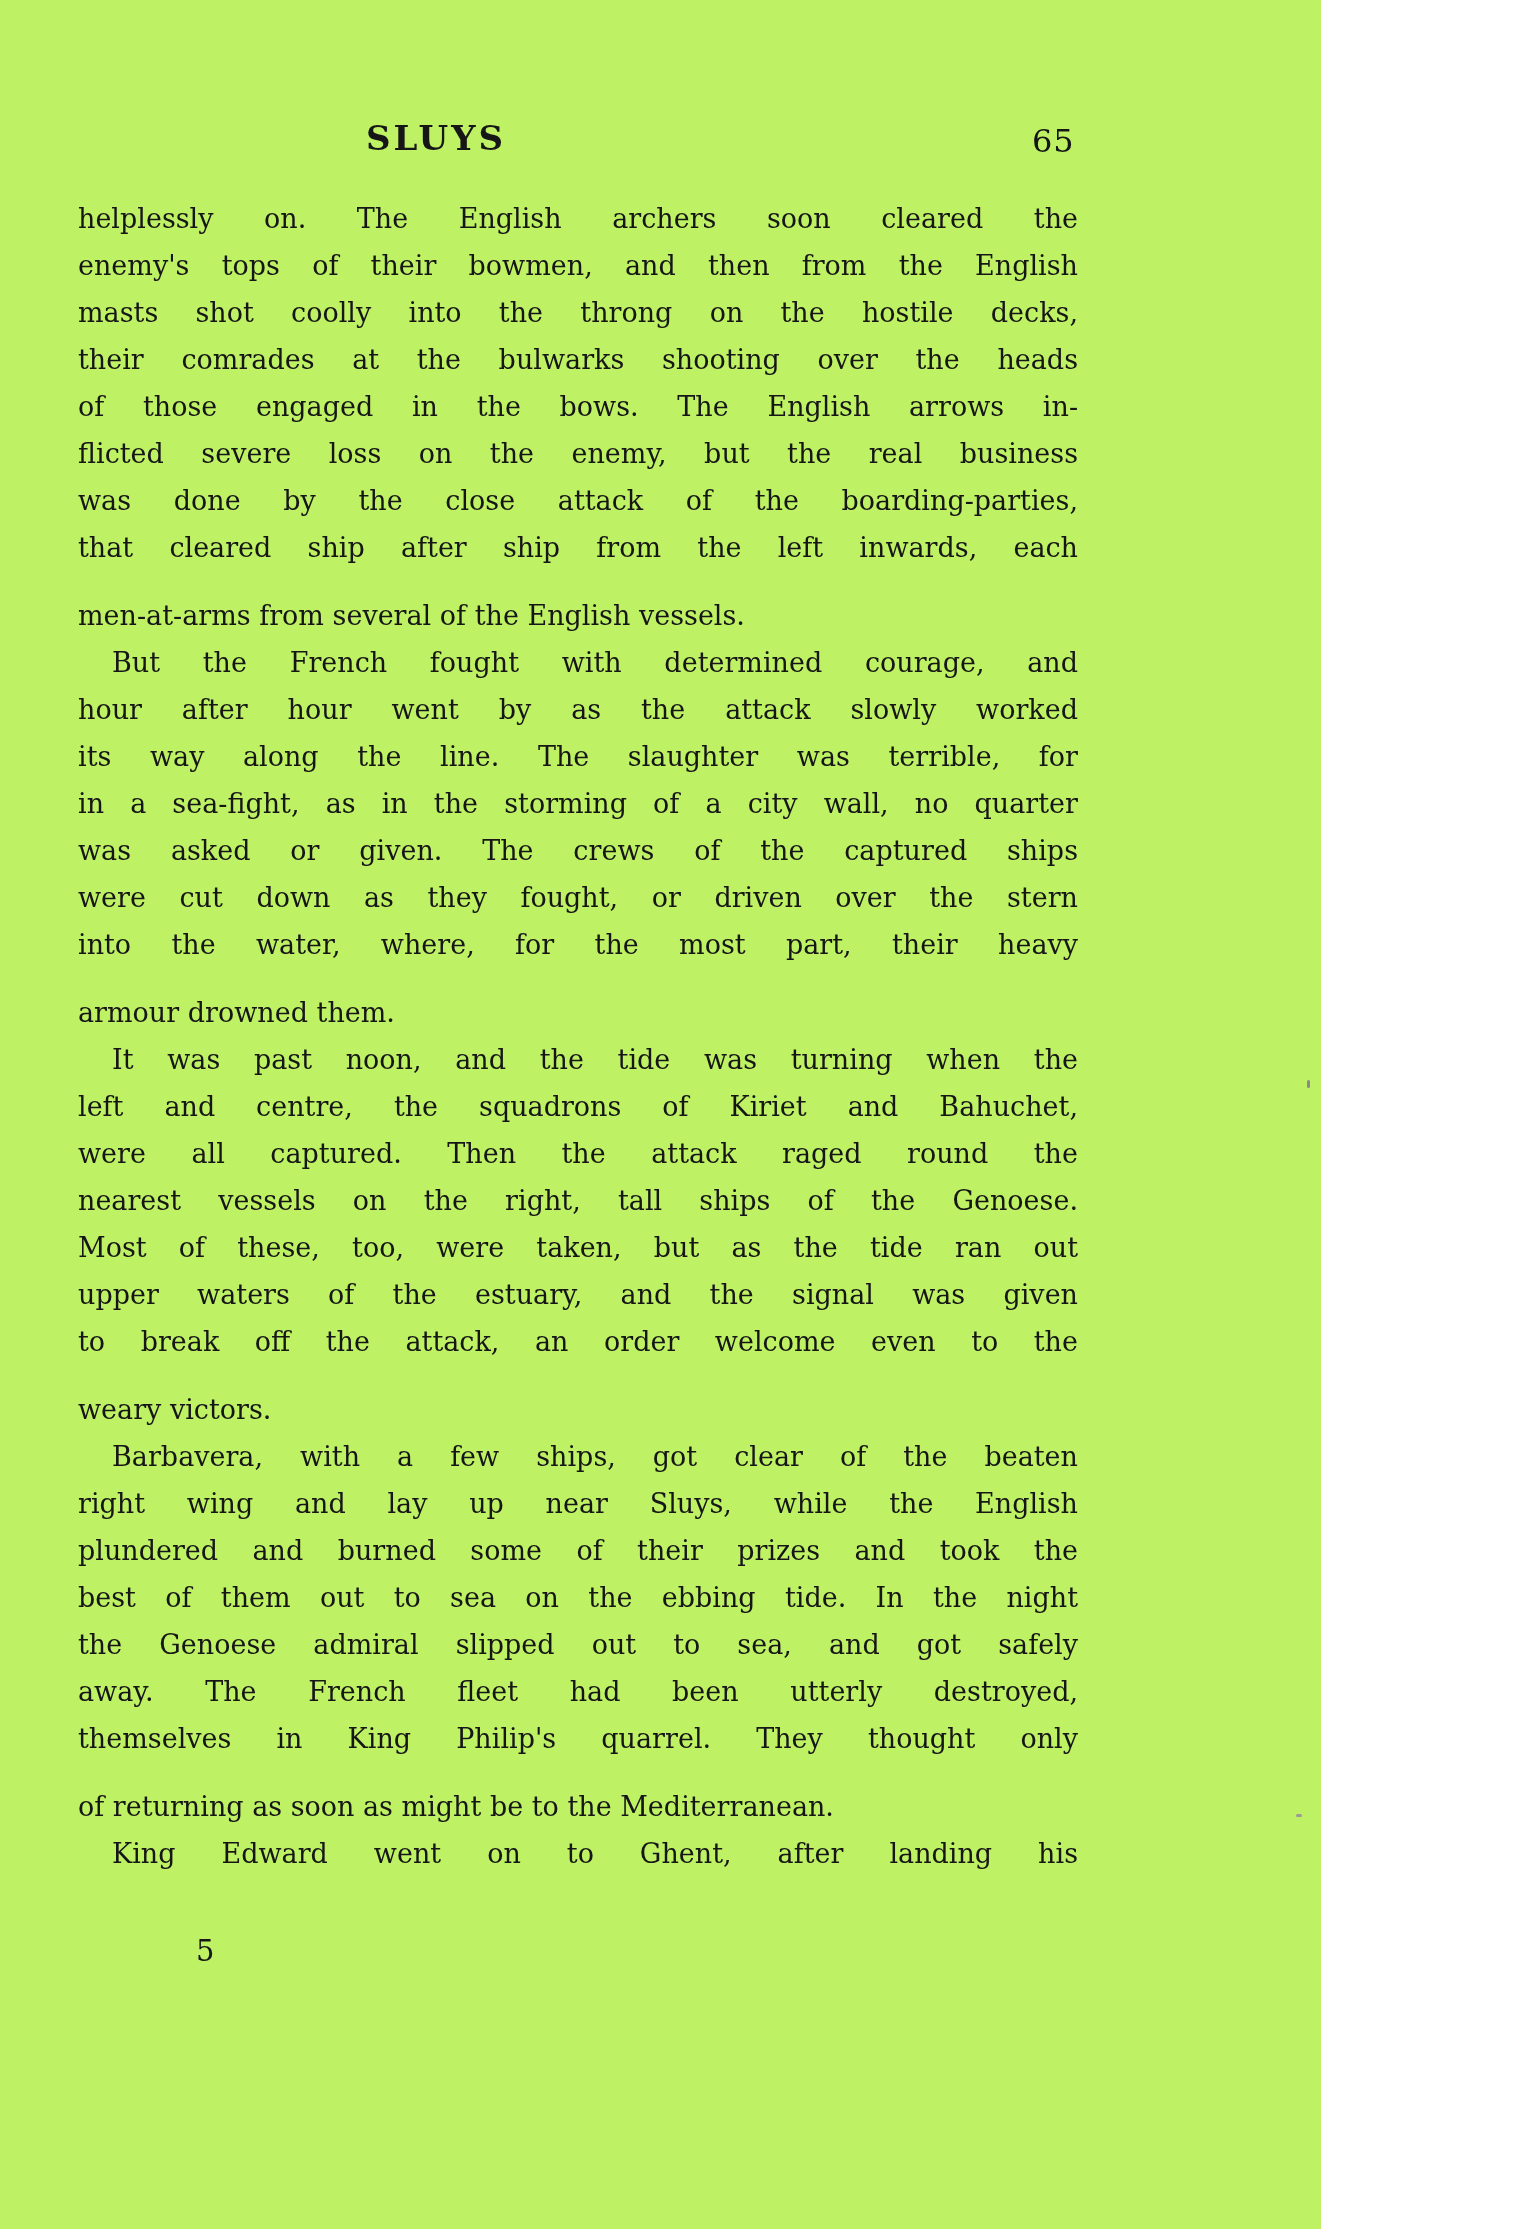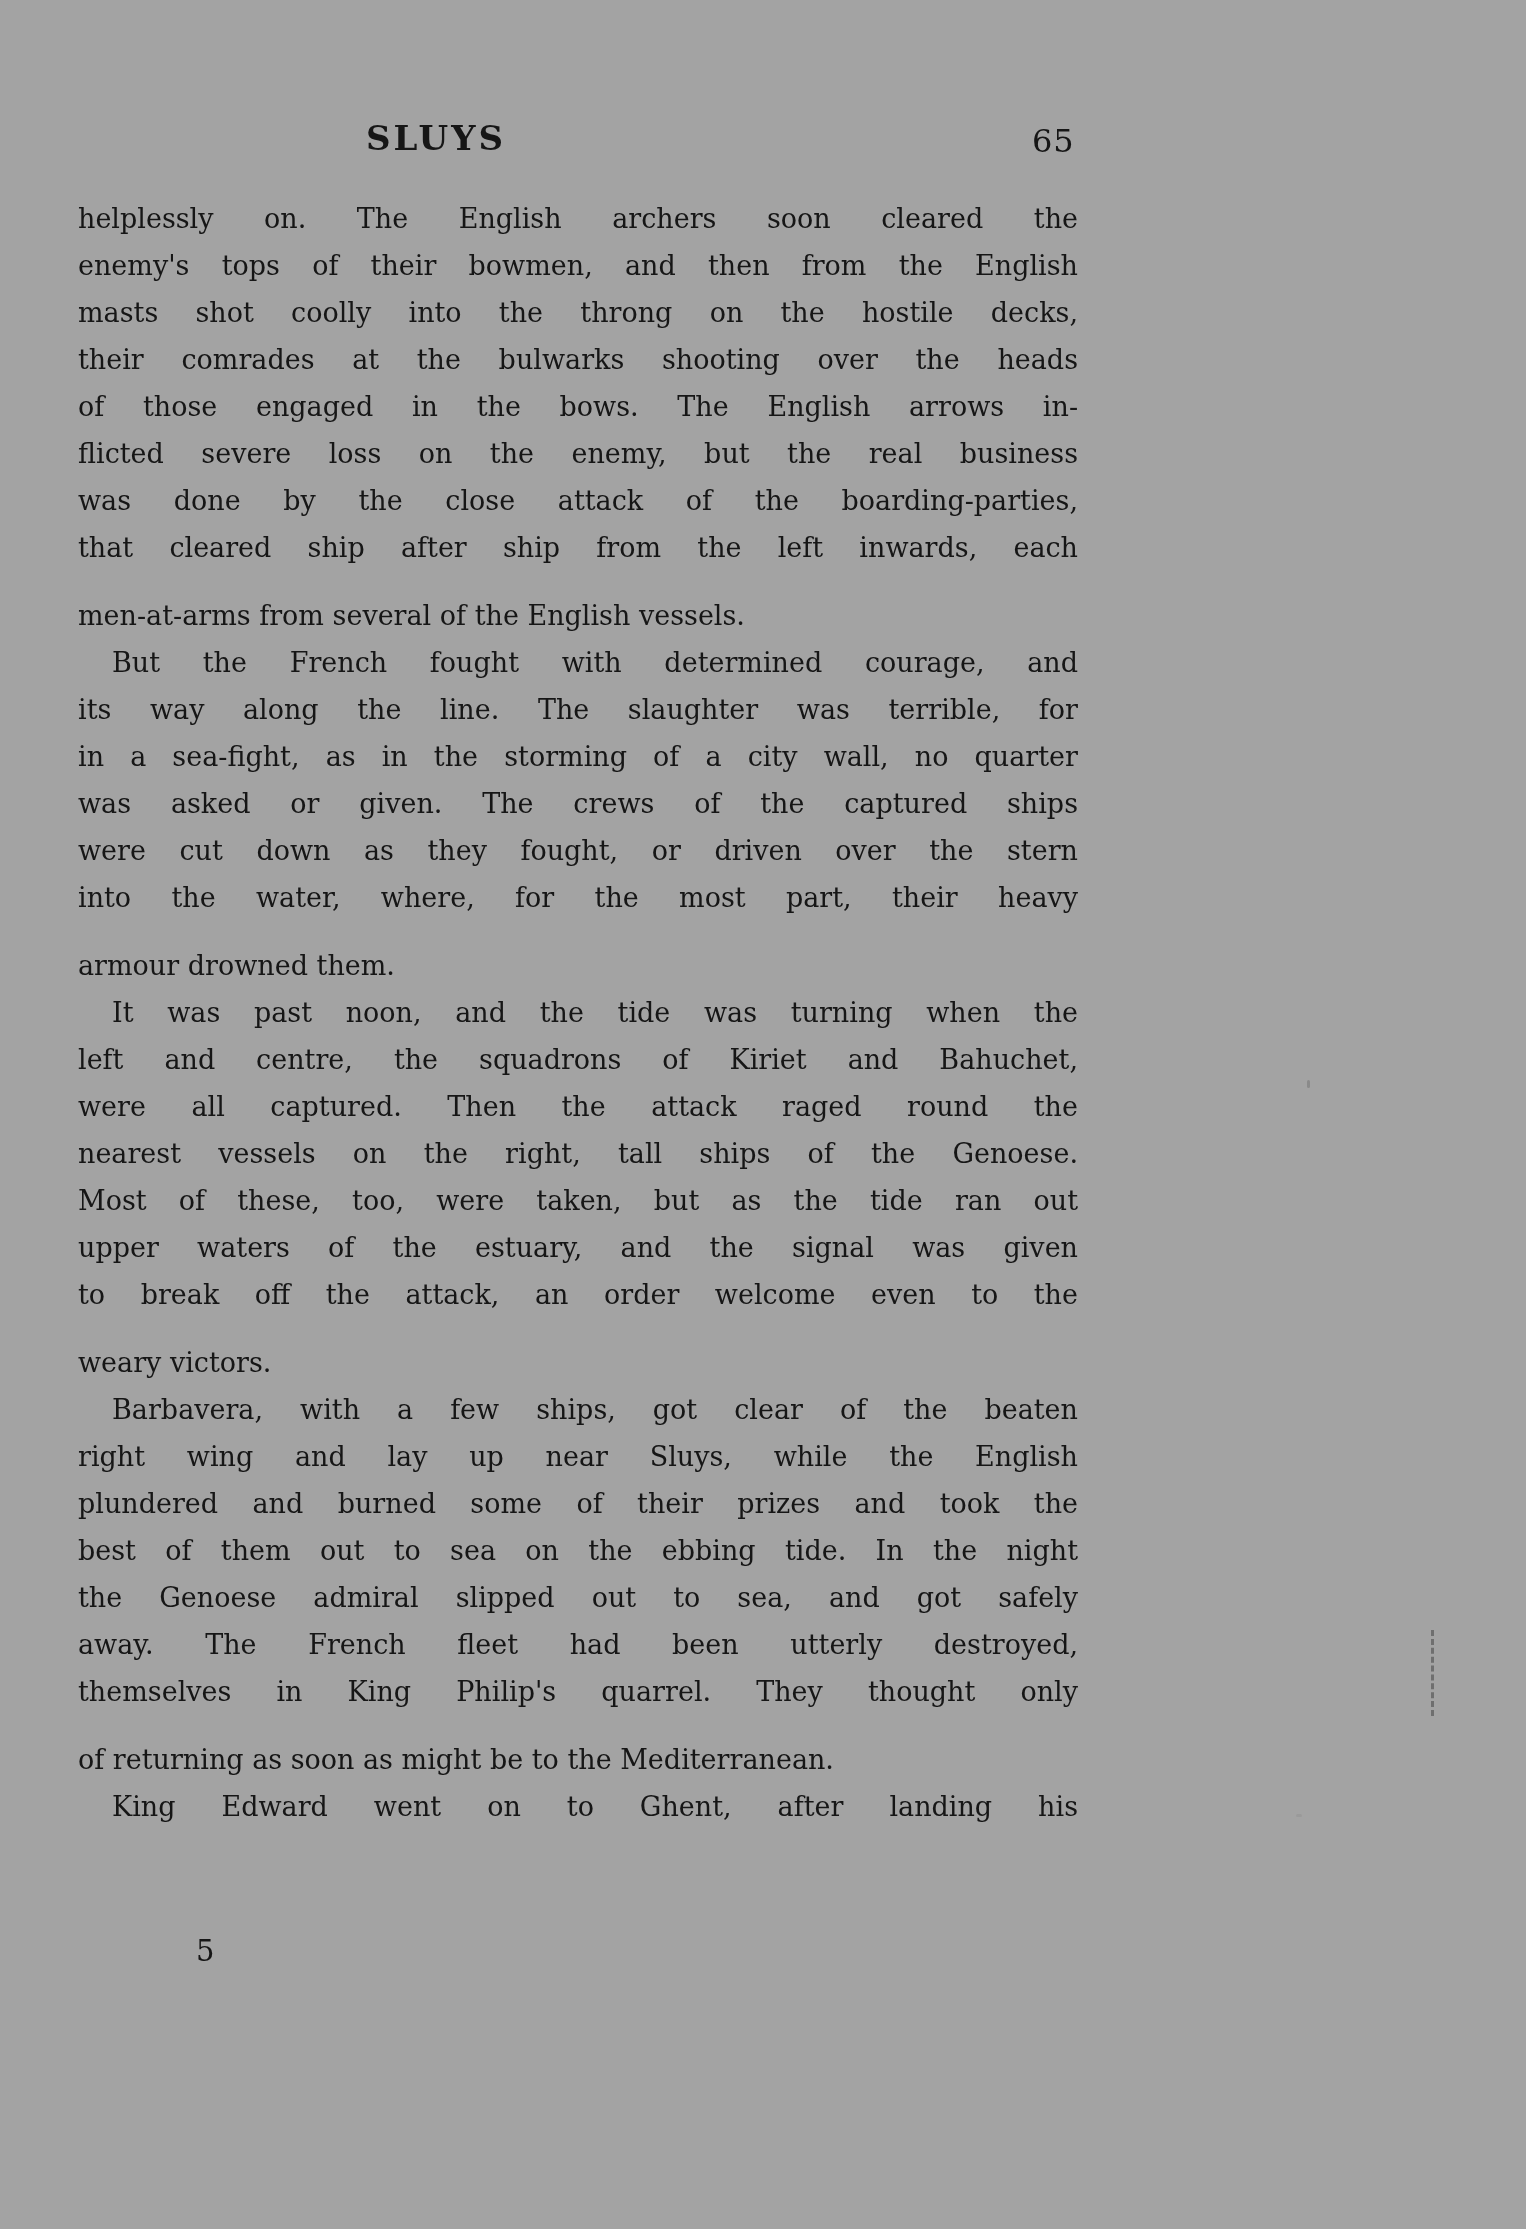--- a/index.html
+++ b/index.html
@@ -2,23 +2,23 @@
 <html><head>
 <meta charset="utf-8">
 <style>
   html, body {
     margin: 0;
     padding: 0;
     background: #ffffff;
   }
   .page {
     position: relative;
-    width: 1526px;
+    width: 1321px;
     height: 2229px;
-    background: #a3a3a3;
+    background: #bef264;
     font-family: "DejaVu Serif", serif;
     color: #161616;
     overflow: hidden;
   }
   .running-head-title {
     position: absolute;
     left: 366px;
     top: 118px;
     font-size: 34px;
     font-weight: 700;
@@ -98,20 +98,21 @@
       <div class="line">helplessly on.  The English archers soon cleared the</div>
       <div class="line">enemy's tops of their bowmen, and then from the English</div>
       <div class="line">masts shot coolly into the throng on the hostile decks,</div>
       <div class="line">their comrades at the bulwarks shooting over the heads</div>
       <div class="line">of those engaged in the bows.  The English arrows in-</div>
       <div class="line">flicted severe loss on the enemy, but the real business</div>
       <div class="line">was done by the close attack of the boarding-parties,</div>
       <div class="line">that cleared ship after ship from the left inwards, each</div>
       <div class="line no-justify">men-at-arms from several of the English vessels.</div>
       <div class="line indent">But the French fought with determined courage, and</div>
+      <div class="line">hour after hour went by as the attack slowly worked</div>
       <div class="line">its way along the line.  The slaughter was terrible, for</div>
       <div class="line">in a sea-fight, as in the storming of a city wall, no quarter</div>
       <div class="line">was asked or given.  The crews of the captured ships</div>
       <div class="line">were cut down as they fought, or driven over the stern</div>
       <div class="line">into the water, where, for the most part, their heavy</div>
       <div class="line no-justify">armour drowned them.</div>
       <div class="line indent">It was past noon, and the tide was turning when the</div>
       <div class="line">left and centre, the squadrons of Kiriet and Bahuchet,</div>
       <div class="line">were all captured.  Then the attack raged round the</div>
       <div class="line">nearest vessels on the right, tall ships of the Genoese.</div>

